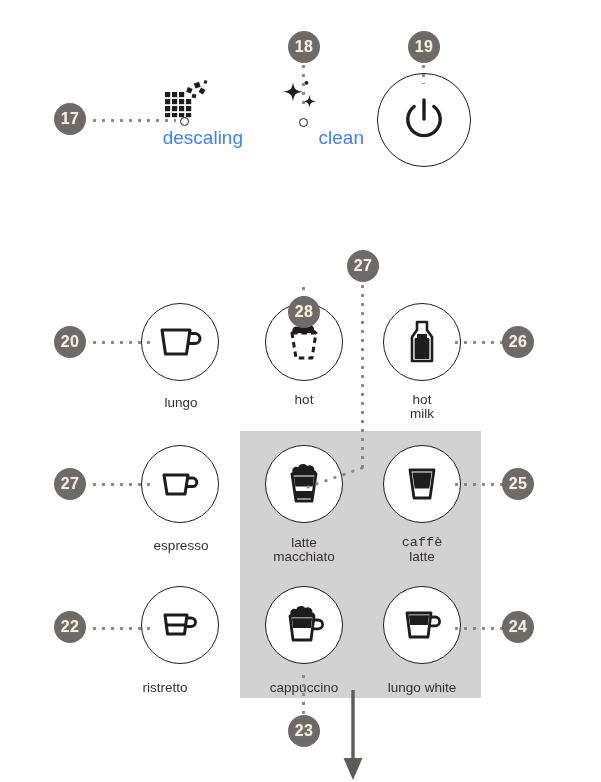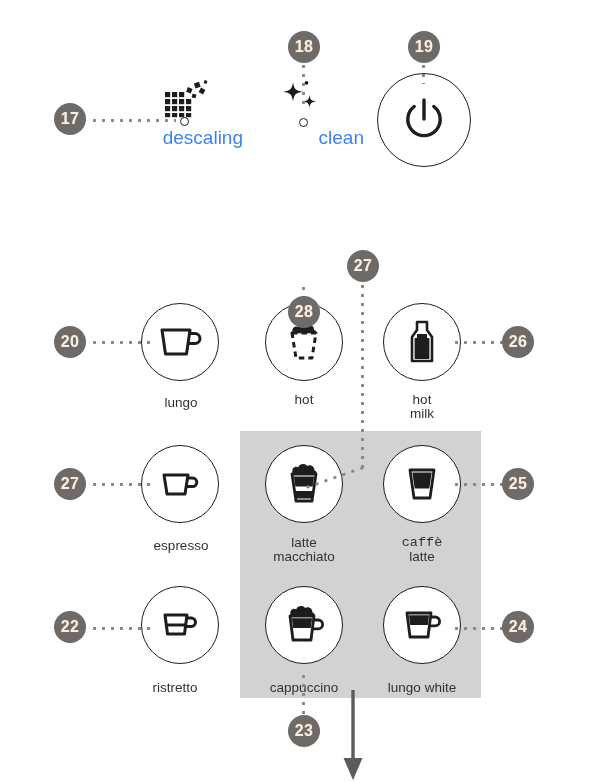--- a/index.html
+++ b/index.html
@@ -212,21 +212,21 @@
 
   <div class="btn" style="left:141px;top:586px;">
     <svg width="48" height="36" viewBox="0 0 48 36">
       <g fill="none" stroke="#1d1d1d" stroke-width="3" stroke-linejoin="round" stroke-linecap="round">
         <path d="M9 8 H31 L28.5 27 H11.5 Z"></path>
         <path d="M31.5 11 h3.8 a4.2 4.2 0 0 1 0 8.4 h-4.8"></path>
         <line x1="11.2" y1="18" x2="29.4" y2="18"></line>
       </g>
     </svg>
   </div>
-  <div class="lbl" style="left:105px;top:680px;">ristretto</div>
+  <div class="lbl" style="left:95px;top:680px;">ristretto</div>
 
   <div class="btn" style="left:265px;top:586px;">
     <svg width="50" height="46" viewBox="0 0 50 46">
       <path d="M11.5 12.5 C10.3 8 14.3 5.4 17.3 7.3 C18.4 3.7 23.8 2.9 26.1 5.9 C29.2 3.9 33.8 6.2 33.4 10.6 C36.1 11.2 36 13.2 34.8 14 L11.8 14 C10.9 13.6 11.3 12.9 11.5 12.5 Z" fill="#1d1d1d"></path>
       <g fill="none" stroke="#1d1d1d" stroke-width="2.8" stroke-linejoin="round" stroke-linecap="round">
         <path d="M11 14 H35 L32 38 H14 Z"></path>
         <path d="M35.3 18 h3.9 a4.4 4.4 0 0 1 0 8.8 h-4.9"></path>
       </g>
       <path d="M12.9 16.3 H33.1 L31.9 26.0 H14.1 Z" fill="#1d1d1d"></path>
     </svg>

